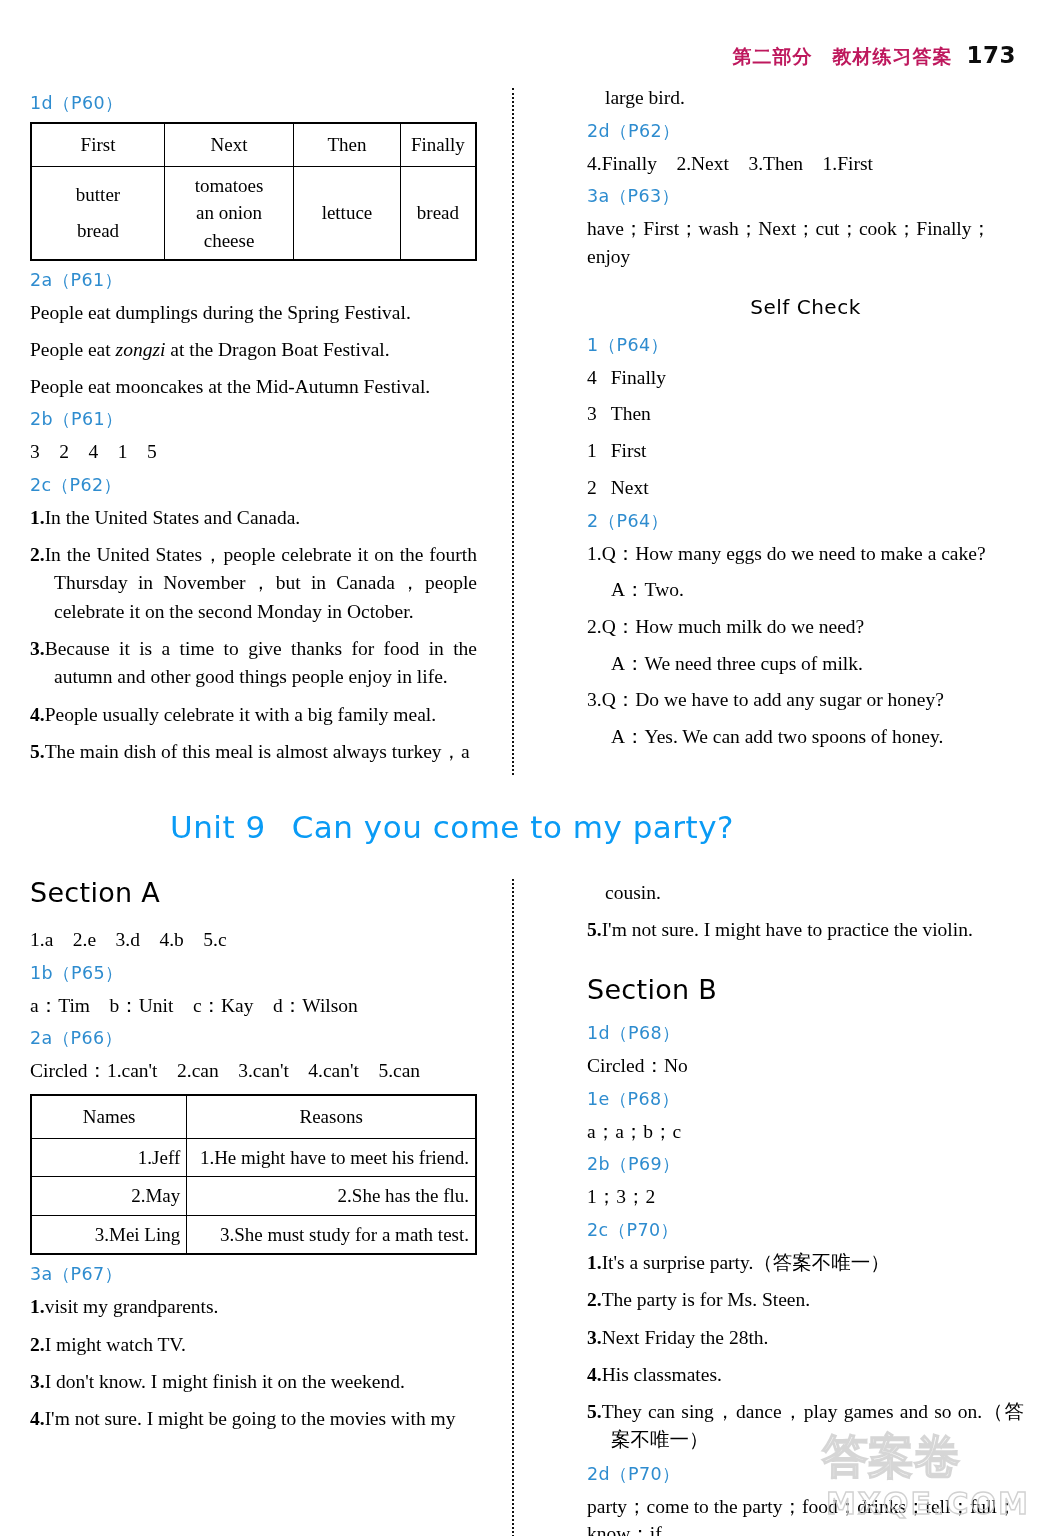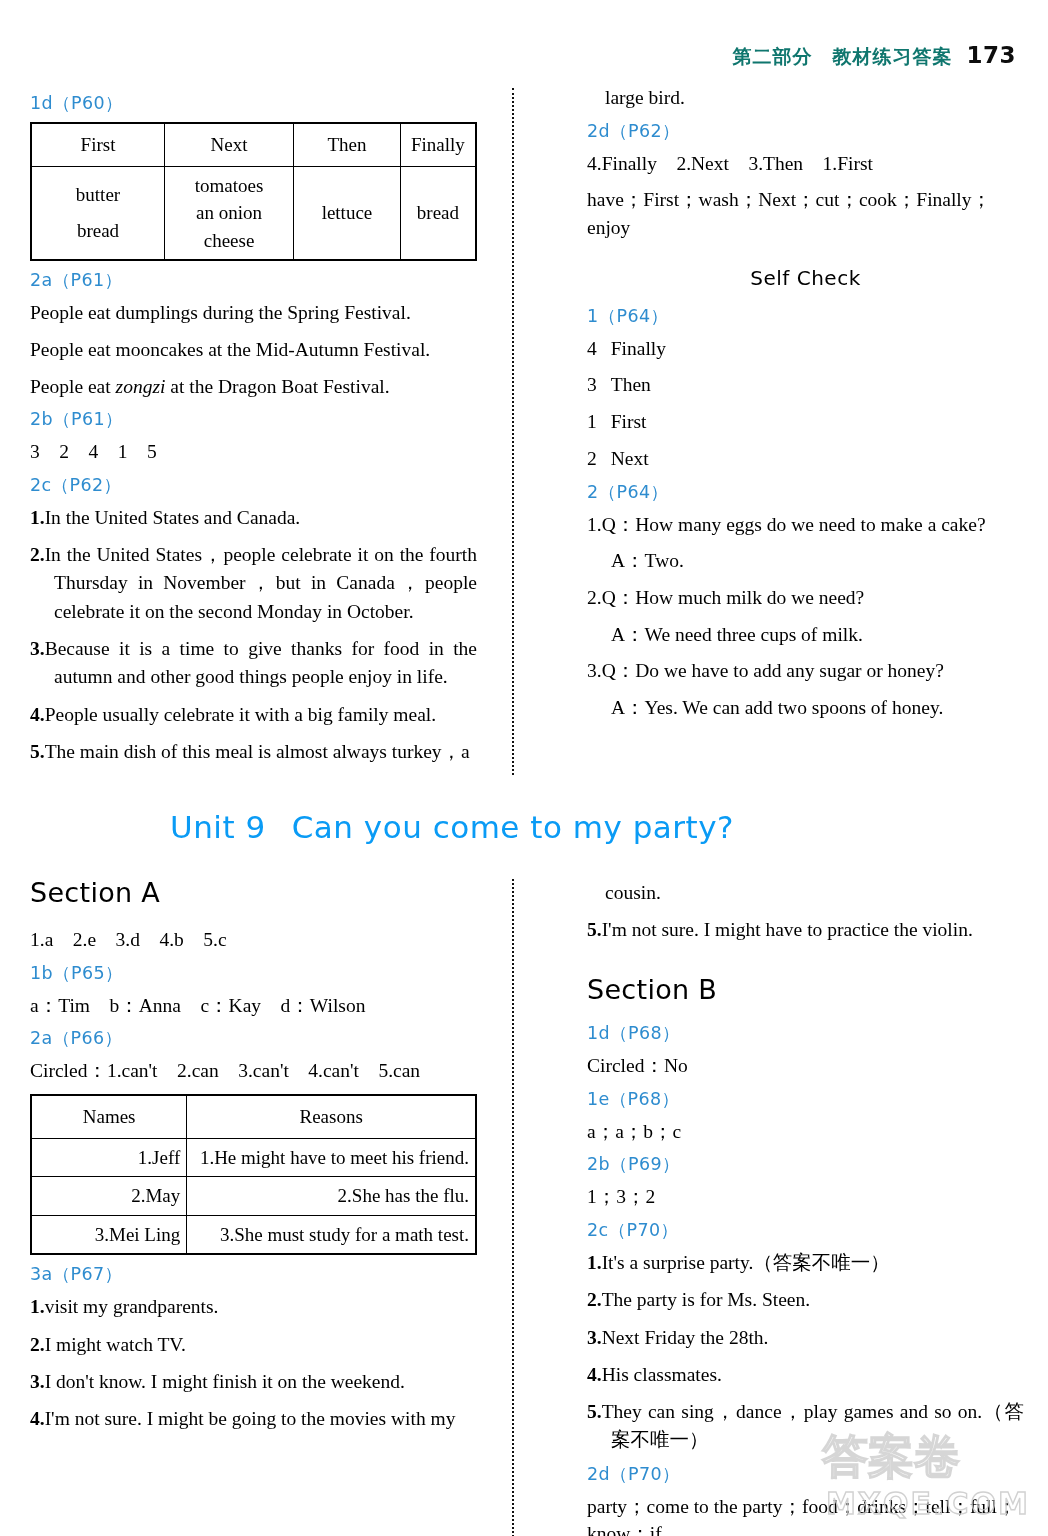--- a/index.html
+++ b/index.html
@@ -23,21 +23,21 @@
     right: 32px;
     display: flex;
     align-items: baseline;
     gap: 14px;
     font-family: "DejaVu Sans", "Liberation Sans", sans-serif;
   }
   .header-title {
     font-size: 19px;
     font-weight: 600;
     letter-spacing: 1px;
-    color: #0f766e;
+    color: #be185d;
   }
   .header-pageno {
     font-size: 23px;
     font-weight: 700;
     color: #0d0d0d;
     letter-spacing: 0.5px;
   }
 
   
   .cols {
@@ -218,22 +218,22 @@
               <span>cheese</span>
             </td>
             <td>lettuce</td>
             <td>bread</td>
           </tr>
         </tbody>
       </table>
 
       <div class="label">2a（P61）</div>
       <p class="ans nojust">People eat dumplings during the Spring Festival.</p>
+      <p class="ans nojust"><span>People eat </span><span class="ital">zongzi</span><span> at the Dragon Boat Festival.</span></p>
       <p class="ans nojust">People eat mooncakes at the Mid-Autumn Festival.</p>
-      <p class="ans nojust"><span>People eat </span><span class="ital">zongzi</span><span> at the Dragon Boat Festival.</span></p>
 
       <div class="label">2b（P61）</div>
       <p class="ans nojust">3　2　4　1　5</p>
 
       <div class="label">2c（P62）</div>
       <p class="hang"><span class="num">1.</span><span>In the United States and Canada.</span></p>
       <p class="hang"><span class="num">2.</span><span>In the United States，people celebrate it on the fourth Thursday in November，but in Canada，people celebrate it on the second Monday in October.</span></p>
       <p class="hang"><span class="num">3.</span><span>Because it is a time to give thanks for food in the autumn and other good things people enjoy in life.</span></p>
       <p class="hang"><span class="num">4.</span><span>People usually celebrate it with a big family meal.</span></p>
       <p class="hang"><span class="num">5.</span><span>The main dish of this meal is almost always turkey，a</span></p>
@@ -241,20 +241,21 @@
 
     <div class="gutter"></div>
 
     <div class="col right">
 
       <p class="ans nojust" style="padding-left:18px">large bird.</p>
 
       <div class="label">2d（P62）</div>
       <p class="ans nojust">4.Finally　2.Next　3.Then　1.First</p>
 
+      <div class="label">3a（P63）</div>
       <p class="ans nojust">have；First；wash；Next；cut；cook；Finally；enjoy</p>
 
       <div class="selfcheck-head">Self Check</div>
 
       <div class="label">1（P64）</div>
       <p class="ans nojust"><span>4</span><span class="wide"></span><span>Finally</span></p>
       <p class="ans nojust"><span>3</span><span class="wide"></span><span>Then</span></p>
       <p class="ans nojust"><span>1</span><span class="wide"></span><span>First</span></p>
       <p class="ans nojust"><span>2</span><span class="wide"></span><span>Next</span></p>
 
@@ -274,21 +275,21 @@
 
   <div class="block">
 
     <div class="col left">
 
       <div class="section-head">Section A</div>
 
       <p class="ans nojust">1.a　2.e　3.d　4.b　5.c</p>
 
       <div class="label">1b（P65）</div>
-      <p class="ans nojust">a：Tim　b：Anna　c：Kay　d：Wilson</p>
+      <p class="ans nojust">a：Tim　b：Unit　c：Kay　d：Wilson</p>
 
       <div class="label">2a（P66）</div>
       <p class="ans nojust">Circled：1.can't　2.can　3.can't　4.can't　5.can</p>
 
       <table class="grid lefty">
         <thead>
           <tr>
             <td style="width:35%">Names</td>
             <td style="width:65%">Reasons</td>
           </tr>

